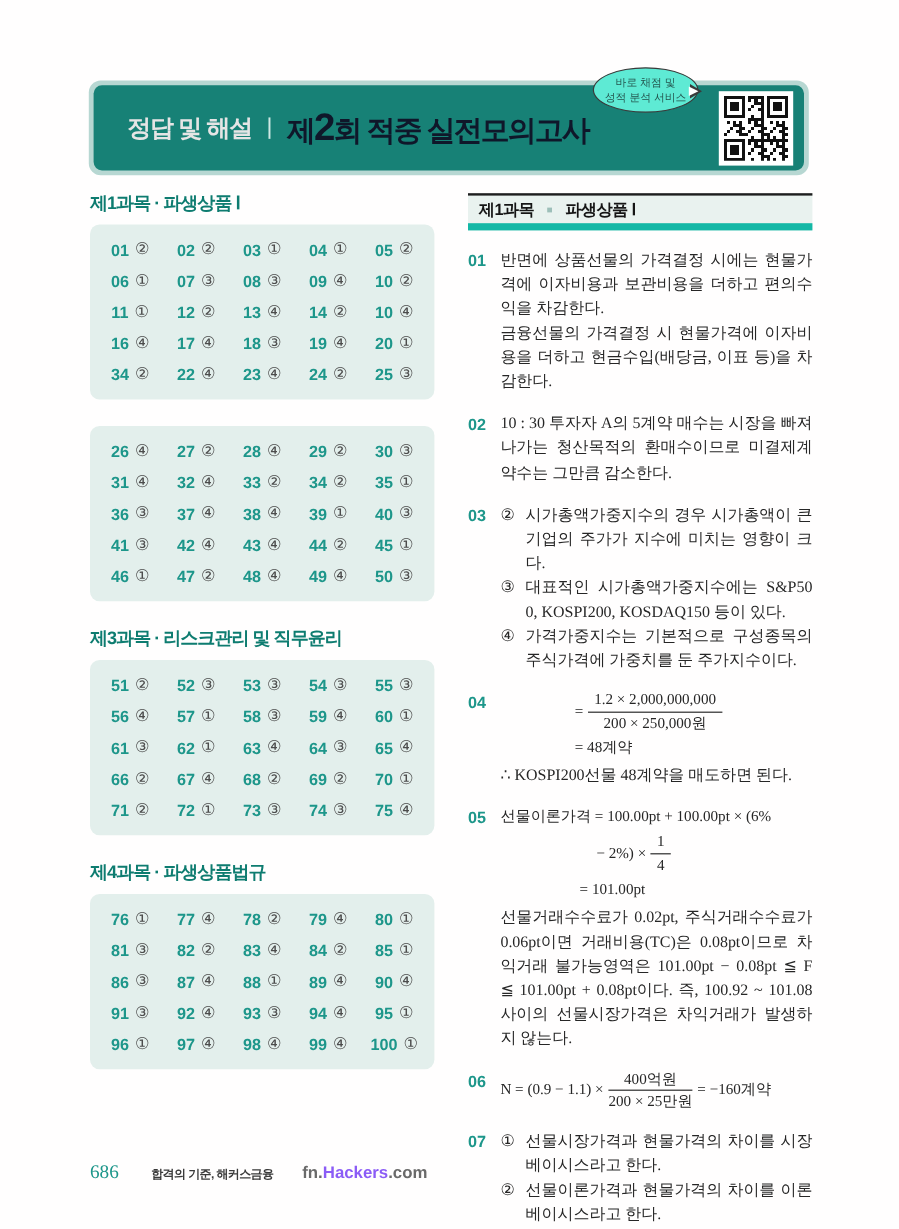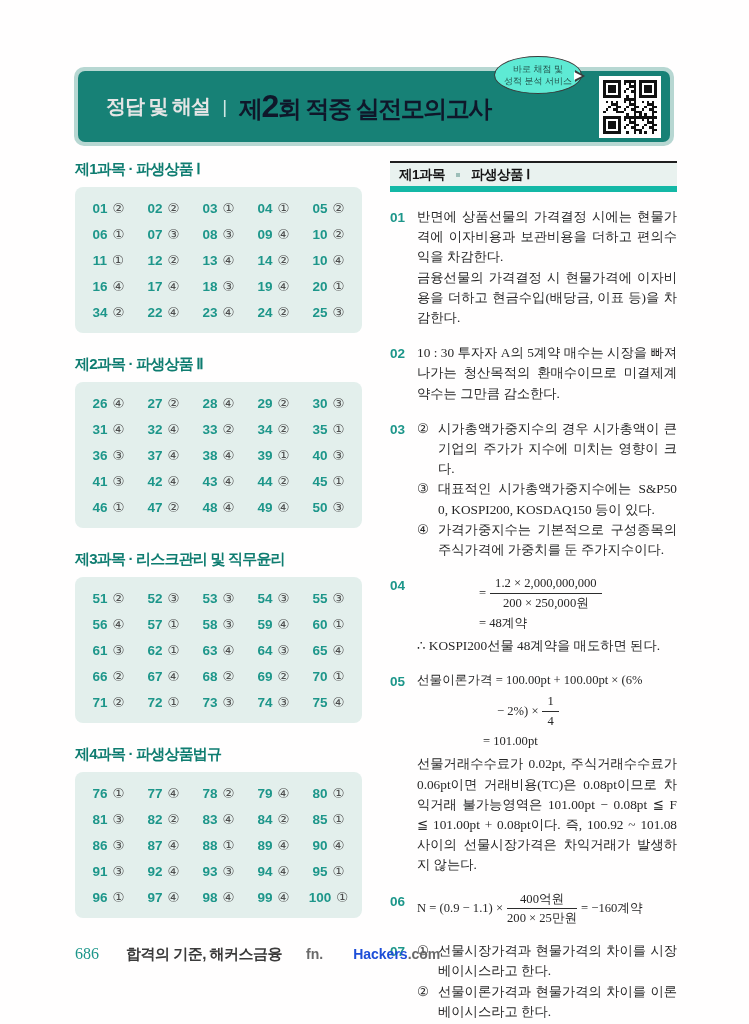--- a/index.html
+++ b/index.html
@@ -50,25 +50,25 @@
             font-family:"Liberation Sans",sans-serif;font-size:13.5px;}
   .jtext{margin:0;text-align:justify;word-break:break-all;}
   .li{position:relative;padding-left:21px;text-align:justify;word-break:break-all;margin:0;}
   .li .marker{position:absolute;left:0;top:0;}
   .eq{margin:3px 0;display:flex;align-items:center;white-space:nowrap;font-size:12.6px;}
   .frac{display:inline-block;text-align:center;vertical-align:middle;margin:0 4px;line-height:1.3;}
   .frac .fn{display:block;border-bottom:1px solid #2c2c2c;padding:0 5px 1px;}
   .frac .fd{display:block;padding-top:1px;}
 
   
-  .footer{position:absolute;left:75px;top:945px;display:flex;align-items:baseline;}
+  .footer{position:absolute;left:75px;top:969px;display:flex;align-items:baseline;}
   .page-num{color:#1d968a;font-size:16px;font-family:"Liberation Serif",serif;}
-  .tagline{margin-left:27px;font-size:15px;font-weight:700;color:#3a3a3a;letter-spacing:-0.5px;}
+  .tagline{margin-left:27px;font-size:10px;font-weight:700;color:#3a3a3a;letter-spacing:-0.5px;}
   .site{margin-left:24px;font-size:14px;color:#6a6a6a;font-weight:700;}
-  .site b{color:#1d4ed8;margin-left:30px;}
+  .site b{color:#8b5cf6;}
 </style>
 </head>
 <body>
 
 <div class="page">
 
   <div class="banner">
     <div class="banner-inner">
       <span class="banner-label">정답 및 해설</span>
       <span class="banner-divider">|</span>
@@ -312,21 +312,20 @@
         </div>
         <div class="ans-cell">
           <span class="q-num">24</span>
           <span class="q-ans">②</span>
         </div>
         <div class="ans-cell">
           <span class="q-num">25</span>
           <span class="q-ans">③</span>
         </div>
       </div>
-      <div class="sec-title">제2과목 · 파생상품 Ⅱ</div>
       <div class="ans-box">
         <div class="ans-cell">
           <span class="q-num">26</span>
           <span class="q-ans">④</span>
         </div>
         <div class="ans-cell">
           <span class="q-num">27</span>
           <span class="q-ans">②</span>
         </div>
         <div class="ans-cell">

